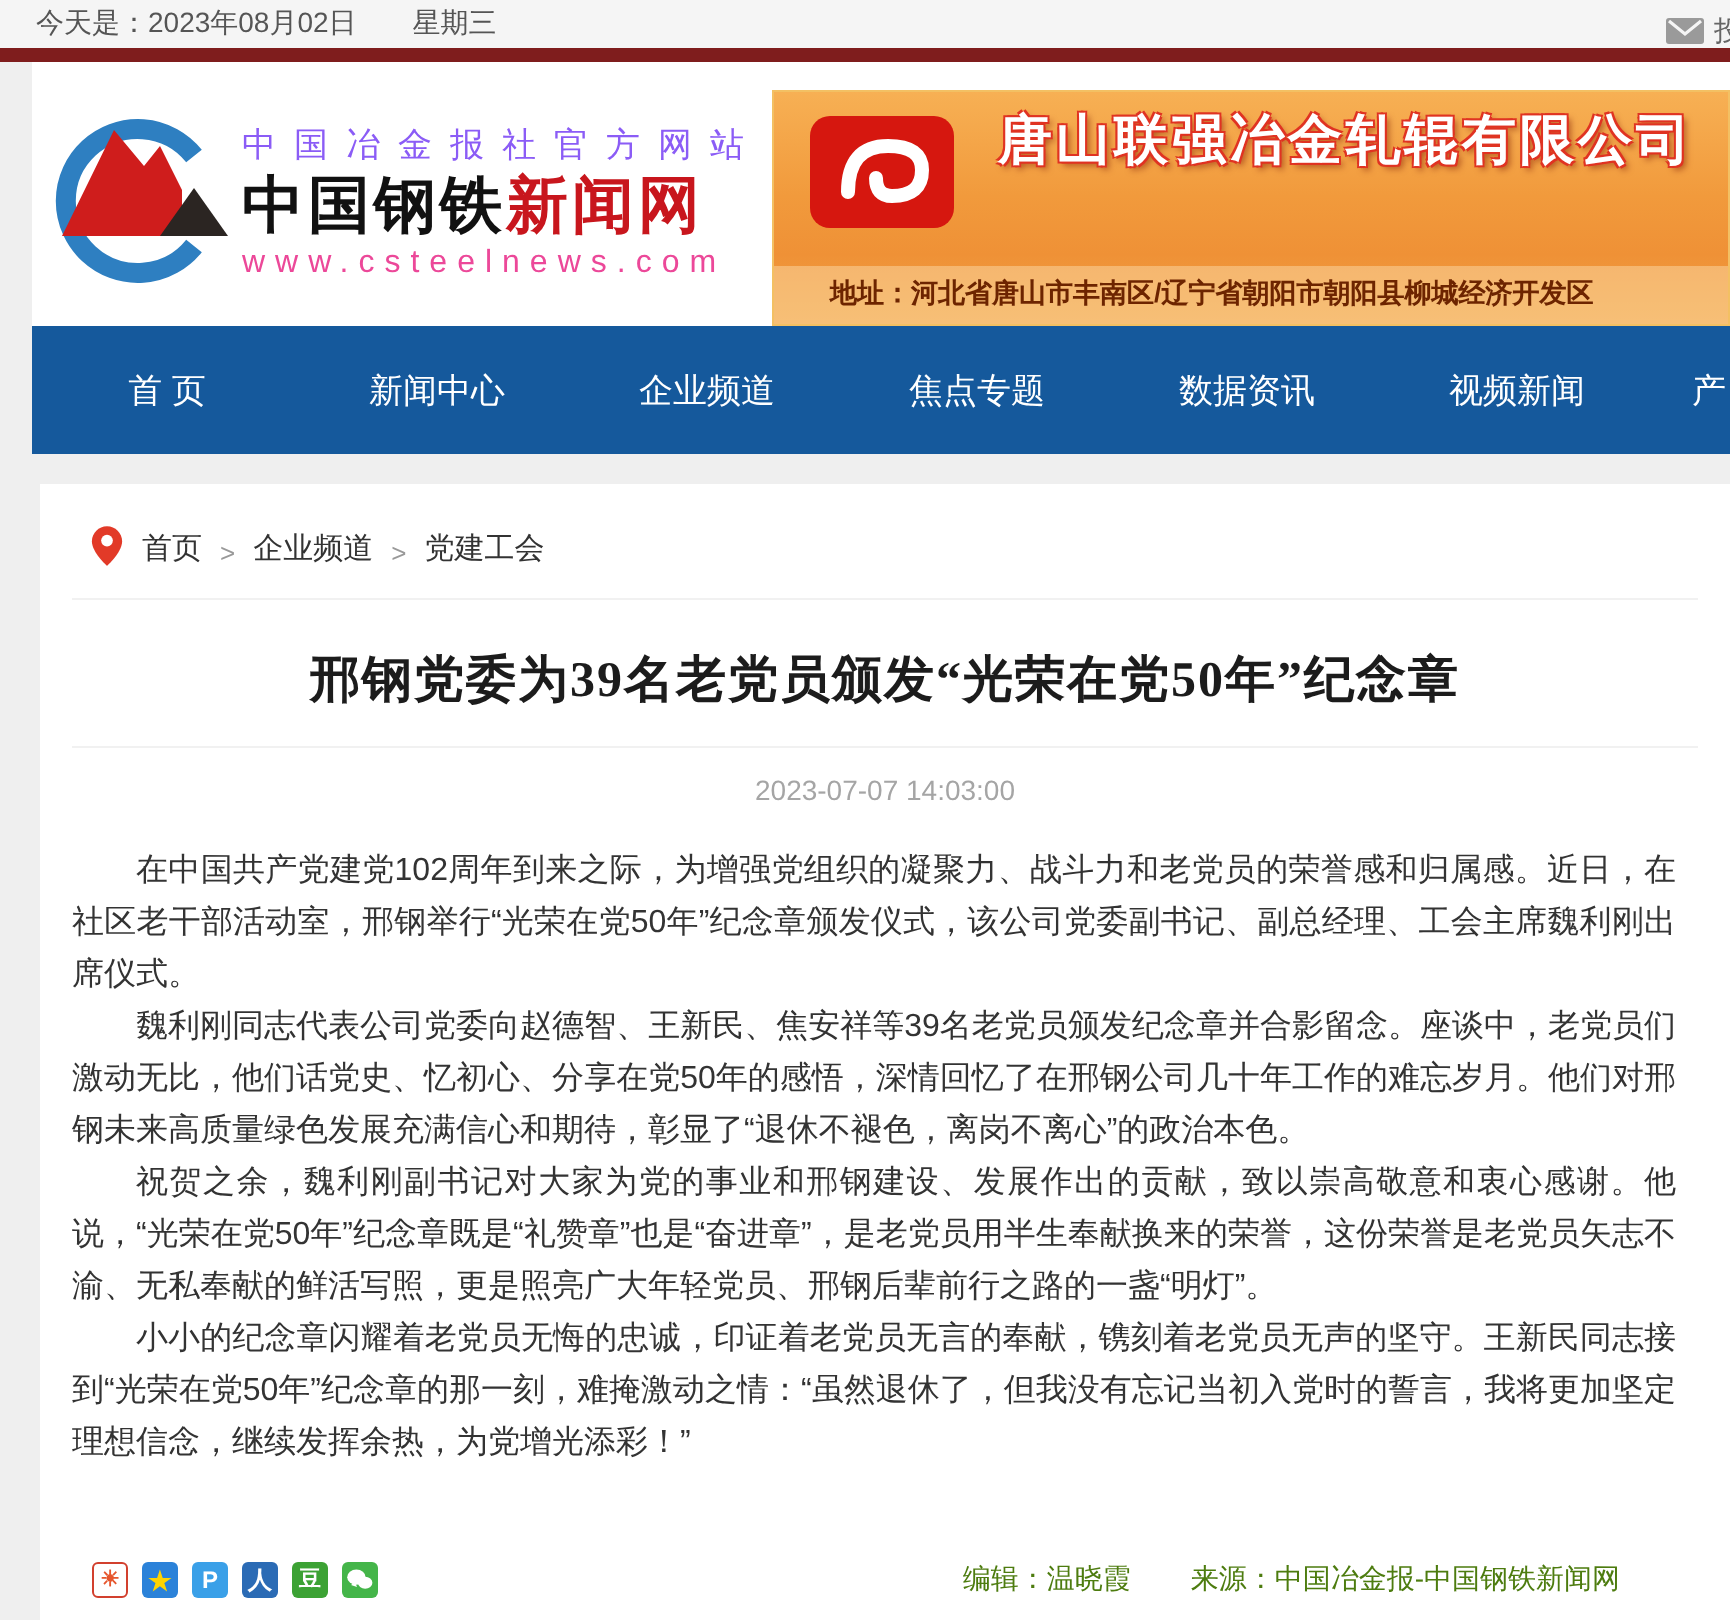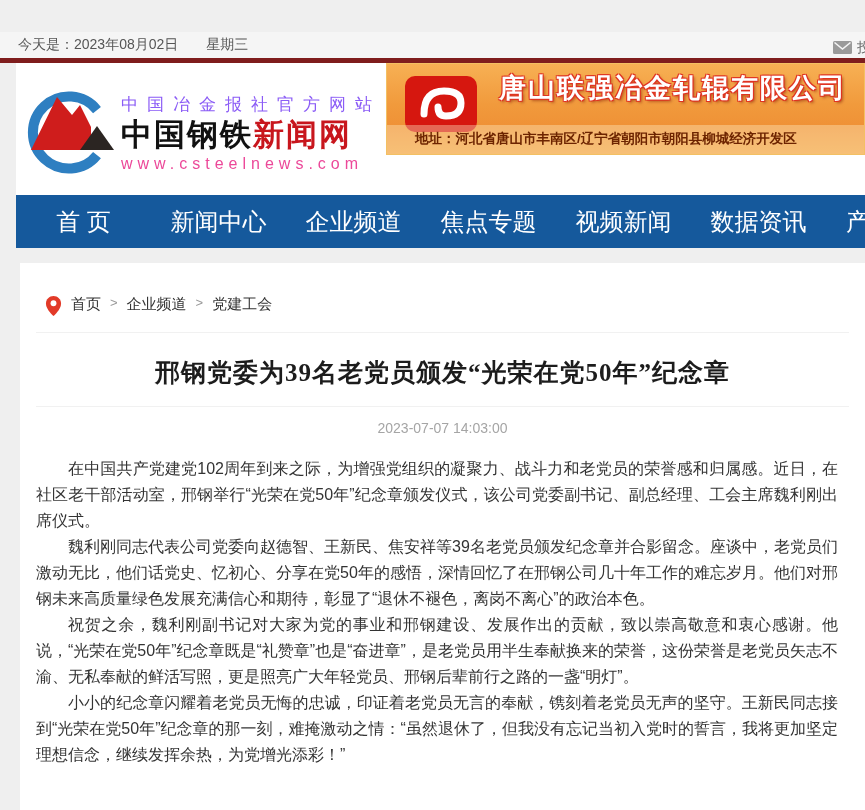--- a/index.html
+++ b/index.html
@@ -1,66 +1,66 @@
 <!DOCTYPE html>
 <html><head>
 <meta charset="utf-8">
 <style>
   * { margin:0; padding:0; box-sizing:border-box; }
   html,body { width:865px; height:810px; overflow:hidden; background:#efefef;
     font-family:"Liberation Sans", sans-serif; }
 
   
   .topbar { position:relative; height:31px; background:#f5f5f5;
-    border-bottom:5px solid #7f1d1d; display:flex; align-items:center;
-    padding-left:18px; font-size:14px; color:#555;margin-top:32px; }
+    border-bottom:7px solid #7f1d1d; display:flex; align-items:center;
+    padding-left:18px; font-size:14px; color:#555; }
   .topbar .weekday { margin-left:28px; }
   .topbar-mail { position:absolute; left:833px; top:0; width:32px; height:31px;
     overflow:hidden; display:flex; align-items:center; gap:5px; white-space:nowrap;
     color:#666; cursor:pointer; }
   .mail-svg { flex:0 0 auto; }
 
   
   .header { position:relative; margin-left:16px; height:132px; background:#fff; }
   .logo { position:absolute; left:9px; top:26px; display:flex; align-items:flex-end;
     cursor:pointer; }
   .logo-mark { width:90px; height:86px; margin-right:6px; }
   .logo-text { padding-bottom:2px; }
   .logo-sub { font-size:17px; letter-spacing:9px; color:#8b5cf6; white-space:nowrap; }
   .logo-name { font-size:31px; font-weight:bold; letter-spacing:2px; color:#111;
     line-height:1.25; white-space:nowrap; }
   .logo-name .accent { color:#c8161d; }
   .logo-url { font-size:16px; letter-spacing:5px; color:#ec4899; white-space:nowrap; }
 
   
-  .banner { position:absolute; left:370px; top:0; width:479px; height:92px;
+  .banner { position:absolute; left:370px; top:14px; width:479px; height:118px;
     background:linear-gradient(180deg,#f7b054 0%,#f19a3c 45%,#ef9136 70%,#f2a345 100%);
     border:1px solid #f3c063; cursor:pointer; overflow:hidden; }
   .banner-logo { position:absolute; left:18px; top:12px; }
   .banner-lines { position:absolute; left:100px; top:8px; width:372px; text-align:center; }
   .banner-line { font-size:27px; font-weight:900; letter-spacing:2px; color:#fff;
     line-height:33px; white-space:nowrap;
     text-shadow:-1px -1px 0 #e03322, 1px -1px 0 #e03322, -1px 1px 0 #e03322,
       1px 1px 0 #e03322, 2px 2px 3px rgba(120,20,0,.55); }
   .banner-info { position:absolute; left:0; bottom:0; width:100%; padding:4px 10px 6px 28px;
     background:rgba(255,240,200,.38); font-size:13.5px; font-weight:bold; color:#6d2400;
     line-height:19px; white-space:nowrap; }
   .banner-info .gap { display:inline-block; width:34px; }
 
   
-  .nav { margin-left:16px; height:53px; background:#15599c; display:flex;
-    align-items:center; color:#fff; font-size:24px; overflow:hidden; }
+  .nav { margin-left:16px; height:64px; background:#15599c; display:flex;
+    align-items:center; color:#fff; font-size:17px; overflow:hidden; }
   .nav-item { flex:0 0 135px; text-align:center; cursor:pointer; white-space:nowrap; }
   .nav-item.partial { text-align:left; padding-left:20px; }
 
   .page-gap { height:15px; }
 
   
   .content { margin-left:20px; background:#fff; min-height:579px; position:relative; }
-  .breadcrumb { display:flex; align-items:flex-start; gap:9px; padding:32px 0 15px 25px;
+  .breadcrumb { display:flex; align-items:flex-end; gap:9px; padding:20px 0 15px 25px;
     font-size:15px; color:#333; }
   .bc-sep { color:#999; font-size:13px; }
   .bc-link { cursor:pointer; }
   .bc-divider, .title-divider { border-top:1px solid #f1f1f1; margin:0 16px; }
 
   .article-title { margin-top:23px; text-align:center; font-size:25px;
     font-weight:bold; color:#1c1c1c; letter-spacing:1px;font-family:Liberation Serif, serif; }
   .title-divider { margin-top:17px; }
   .article-date { text-align:center; color:#a5a5a5; font-size:14px; margin-top:13px; }
 
@@ -125,22 +125,22 @@
       <div><span>地址：</span><span>河北省唐山市丰南区/辽宁省朝阳市朝阳县柳城经济开发区</span></div>
     </div>
   </div>
 </div>
 
 <div class="nav">
   <div class="nav-item">首 页</div>
   <div class="nav-item">新闻中心</div>
   <div class="nav-item">企业频道</div>
   <div class="nav-item">焦点专题</div>
+  <div class="nav-item">数据资讯</div>
   <div class="nav-item">视频新闻</div>
-  <div class="nav-item">数据资讯</div>
   <div class="nav-item partial">产</div>
 </div>
 
 <div class="page-gap"></div>
 
 <div class="content">
 
   <div class="breadcrumb">
     <svg width="17" height="22" viewBox="0 0 18 23">
       <path d="M9,1 C4.6,1 1,4.6 1,9 c0,6 8,13 8,13 s8,-7 8,-13 C17,4.6 13.4,1 9,1 z" fill="#e23a28"></path>

